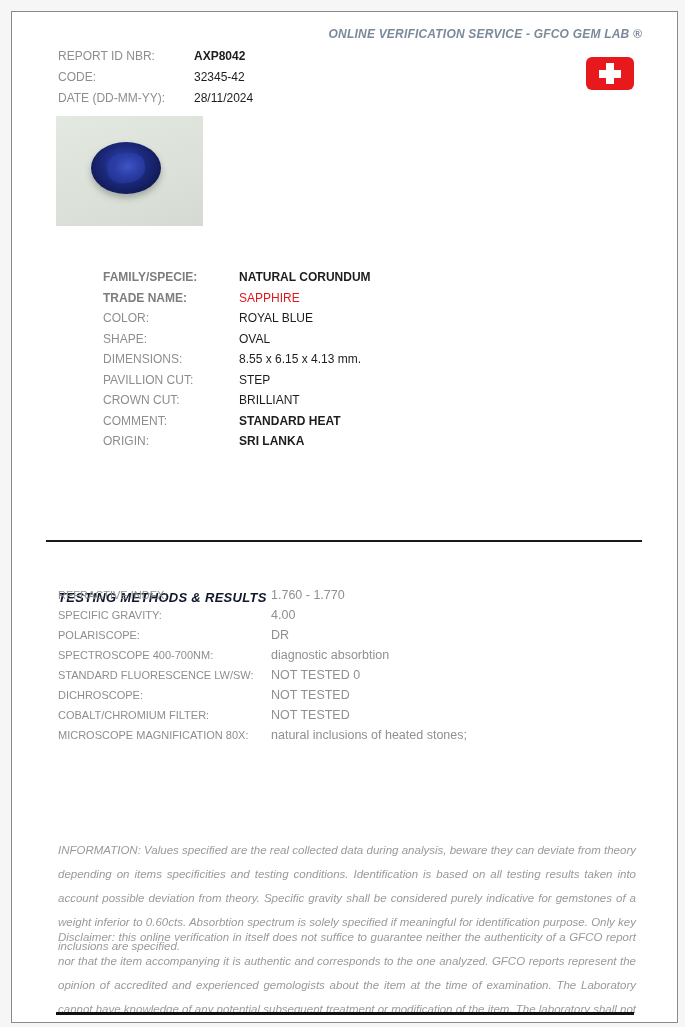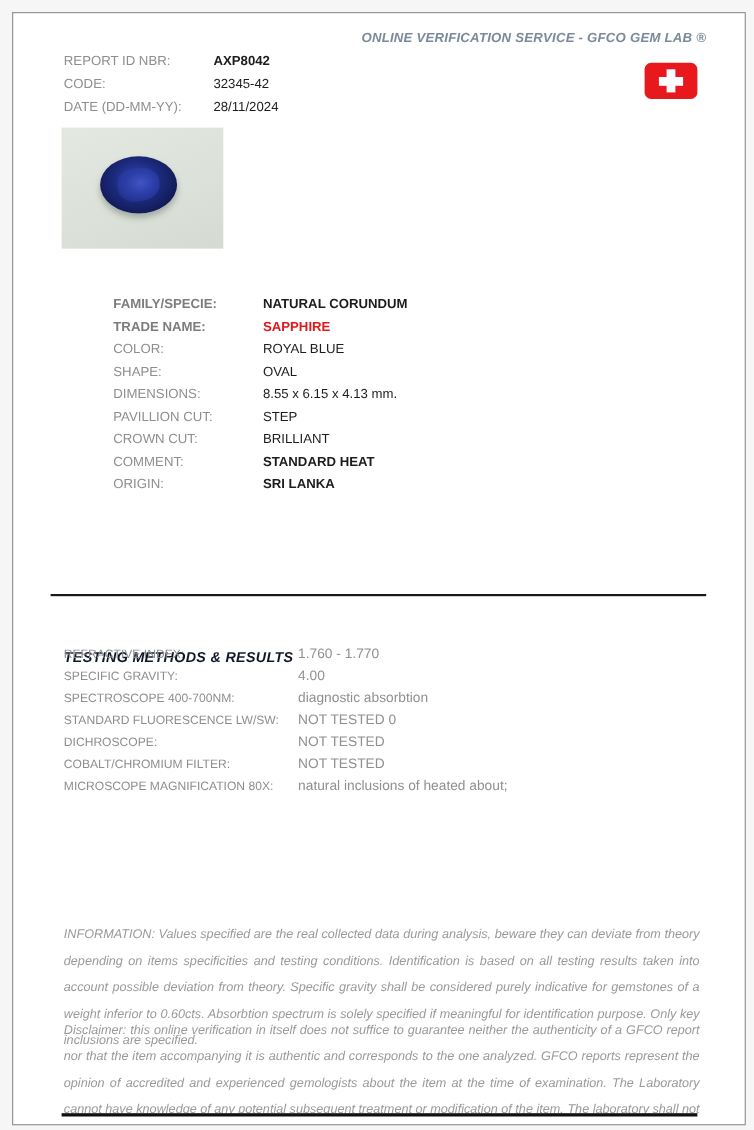--- a/index.html
+++ b/index.html
@@ -30,21 +30,21 @@
   }
 
   .hdr-fields { position: absolute; left: 46px; top: 32px; }
   .row { position: relative; height: 21px; line-height: 21px; white-space: nowrap; }
   .row .lbl {
     display: inline-block; width: 136px;
     font-size: 12px; color: #8e8e8e;
   }
   .row .val { font-size: 12px; color: #1d1d1d; }
   .val.bold { font-weight: bold; }
-  .val.red  { font-weight: bold; color: #e0191d; }
+  .val.red  { font-weight: normal; color: #e0191d; }
   .lbl.bold { font-weight: bold; color: #7d7d7d; }
 
   .swiss-flag {
     position: absolute;
     left: 574px; top: 45px;
     width: 48px; height: 33px;
     background: #e8191d;
     border-radius: 6px;
   }
   .swiss-flag .bar-v, .swiss-flag .bar-h {
@@ -189,33 +189,36 @@
   <div class="section-heading">TESTING METHODS &amp; RESULTS</div>
 
   <div class="testing-block">
     <div class="row">
       <span class="lbl">REFRACTIVE INDEX:</span><span class="val">1.760 - 1.770</span>
     </div>
     <div class="row">
       <span class="lbl">SPECIFIC GRAVITY:</span><span class="val">4.00</span>
     </div>
     <div class="row">
+      <span class="lbl">POLARISCOPE:</span><span class="val">DR</span>
+    </div>
+    <div class="row">
       <span class="lbl">SPECTROSCOPE 400-700NM:</span><span class="val">diagnostic absorbtion</span>
     </div>
     <div class="row">
       <span class="lbl">STANDARD FLUORESCENCE LW/SW:</span><span class="val">NOT TESTED 0</span>
     </div>
     <div class="row">
       <span class="lbl">DICHROSCOPE:</span><span class="val">NOT TESTED</span>
     </div>
     <div class="row">
       <span class="lbl">COBALT/CHROMIUM FILTER:</span><span class="val">NOT TESTED</span>
     </div>
     <div class="row">
-      <span class="lbl">MICROSCOPE MAGNIFICATION 80X:</span><span class="val">natural inclusions of heated about;</span>
+      <span class="lbl">MICROSCOPE MAGNIFICATION 80X:</span><span class="val">natural inclusions of heated stones;</span>
     </div>
   </div>
 
   <div class="note information">INFORMATION: Values specified are the real collected data during analysis, beware they can deviate from theory depending on items specificities and testing conditions. Identification is based on all testing results taken into account possible deviation from theory. Specific gravity shall be considered purely indicative for gemstones of a weight inferior to 0.60cts. Absorbtion spectrum is solely specified if meaningful for identification purpose. Only key inclusions are specified.</div>
 
   <div class="note disclaimer">Disclaimer: this online verification in itself does not suffice to guarantee neither the authenticity of a GFCO report nor that the item accompanying it is authentic and corresponds to the one analyzed. GFCO reports represent the opinion of accredited and experienced gemologists about the item at the time of examination. The Laboratory cannot have knowledge of any potential subsequent treatment or modification of the item. The laboratory shall not be liable for any mistake or omission. The use of this report for commercial purpose is solely under the responsibility of the trader.</div>
 
   <div class="footer-rule"></div>
 
 </div>

